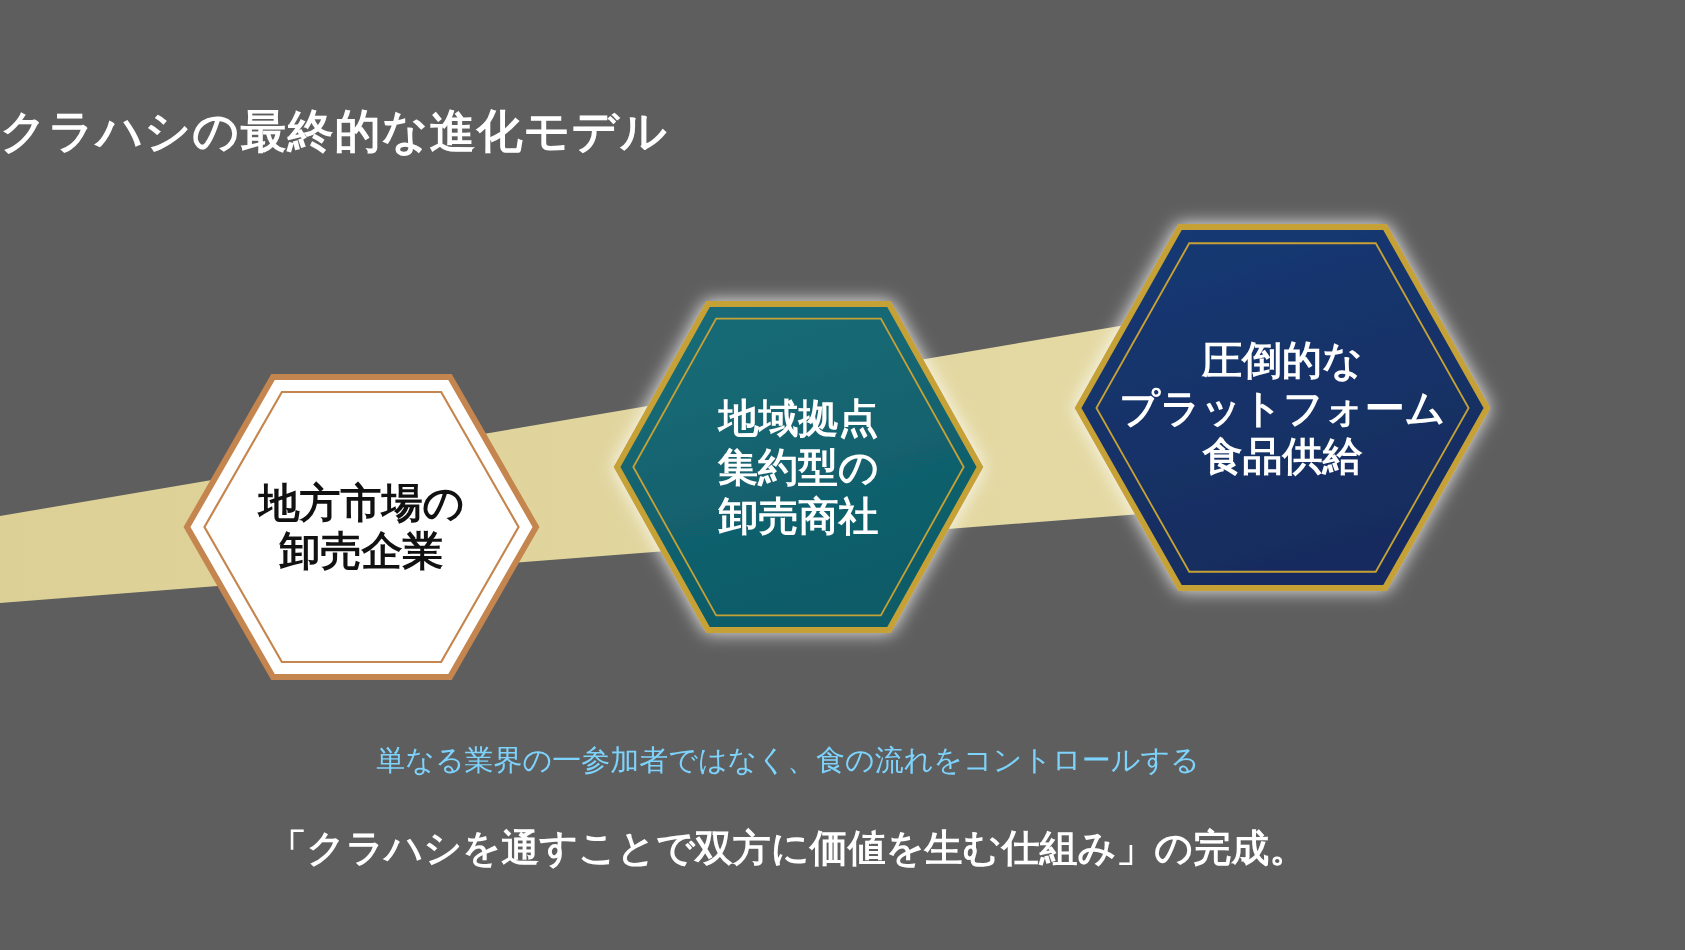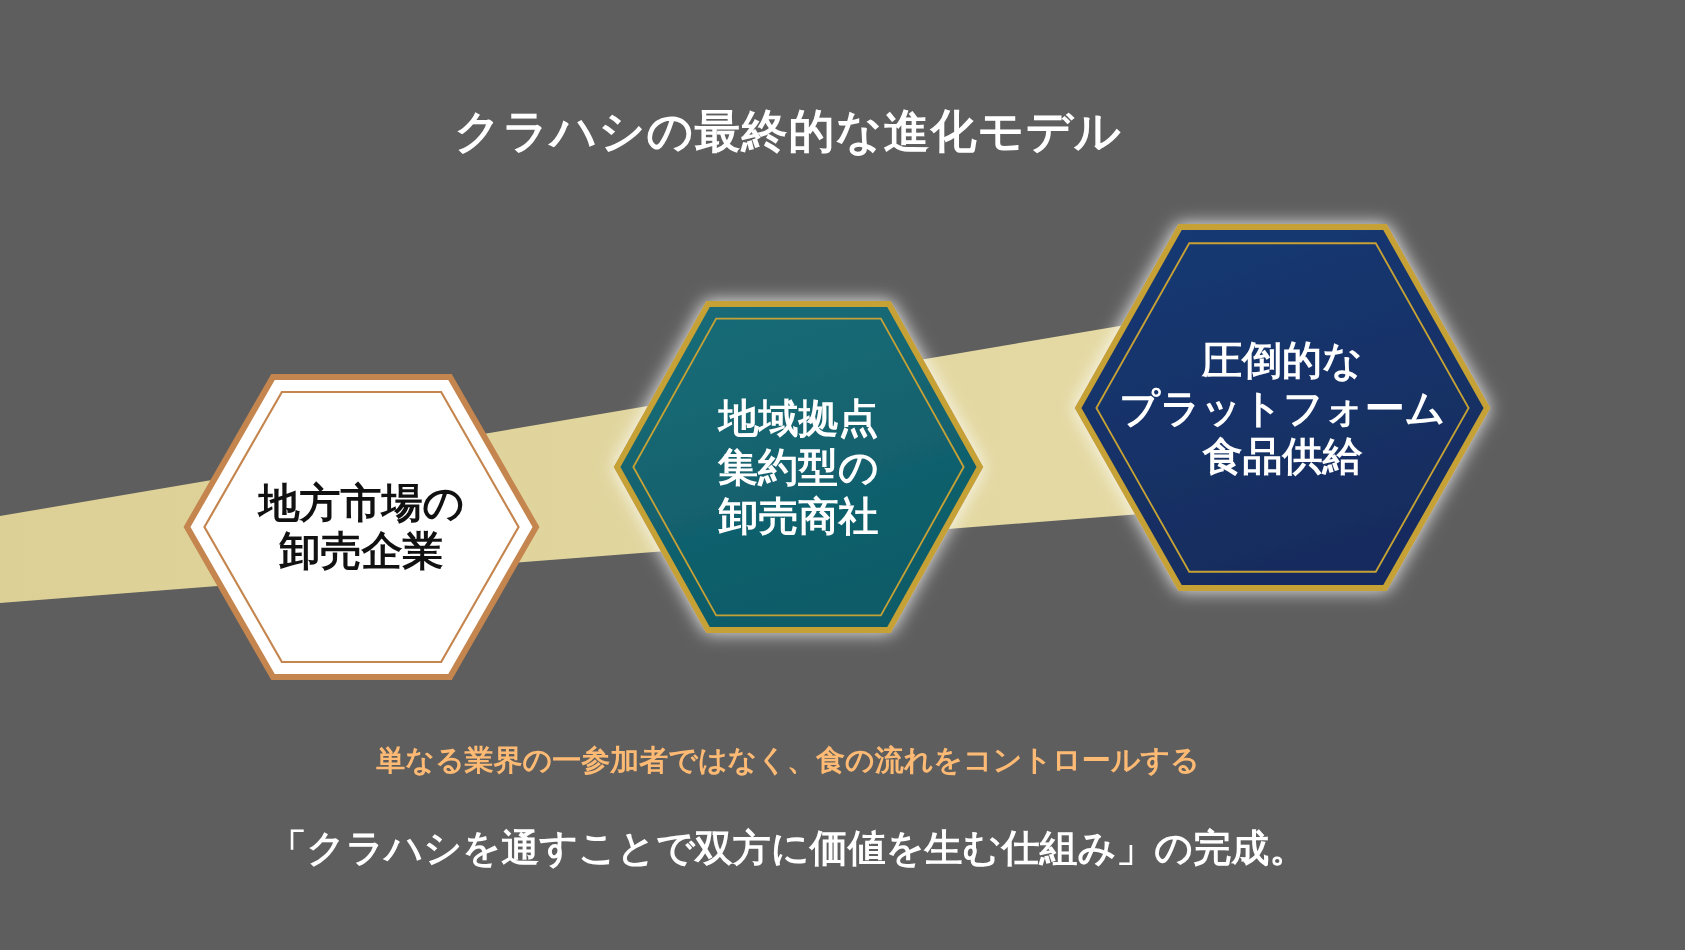--- a/index.html
+++ b/index.html
@@ -18,21 +18,21 @@
     left: 0; top: 0;
     width: 1685px;
     height: 950px;
     display: block;
   }
   .title {
     position: absolute;
     left: 0;
     top: 106px;
     width: 1576px;
-    text-align: center;
+    text-align: left;
     color: #ffffff;
     font-size: 46px;
     font-weight: 700;
     letter-spacing: 1px;
     line-height: 1.1;
   }
   .hex-label {
     position: absolute;
     display: flex;
     flex-direction: column;
@@ -60,23 +60,23 @@
     color: #ffffff;
     font-size: 40px;
     line-height: 48px;
   }
   .footer-line1 {
     position: absolute;
     left: 0;
     top: 743px;
     width: 1576px;
     text-align: center;
-    color: #fdba74;
+    color: #7dd3fc;
     font-size: 29px;
-    font-weight: 700;
+    font-weight: 400;
     line-height: 1.2;
   }
   .footer-line2 {
     position: absolute;
     left: 0;
     top: 794px;
     width: 1576px;
     text-align: center;
     color: #ffffff;
     font-size: 38px;

